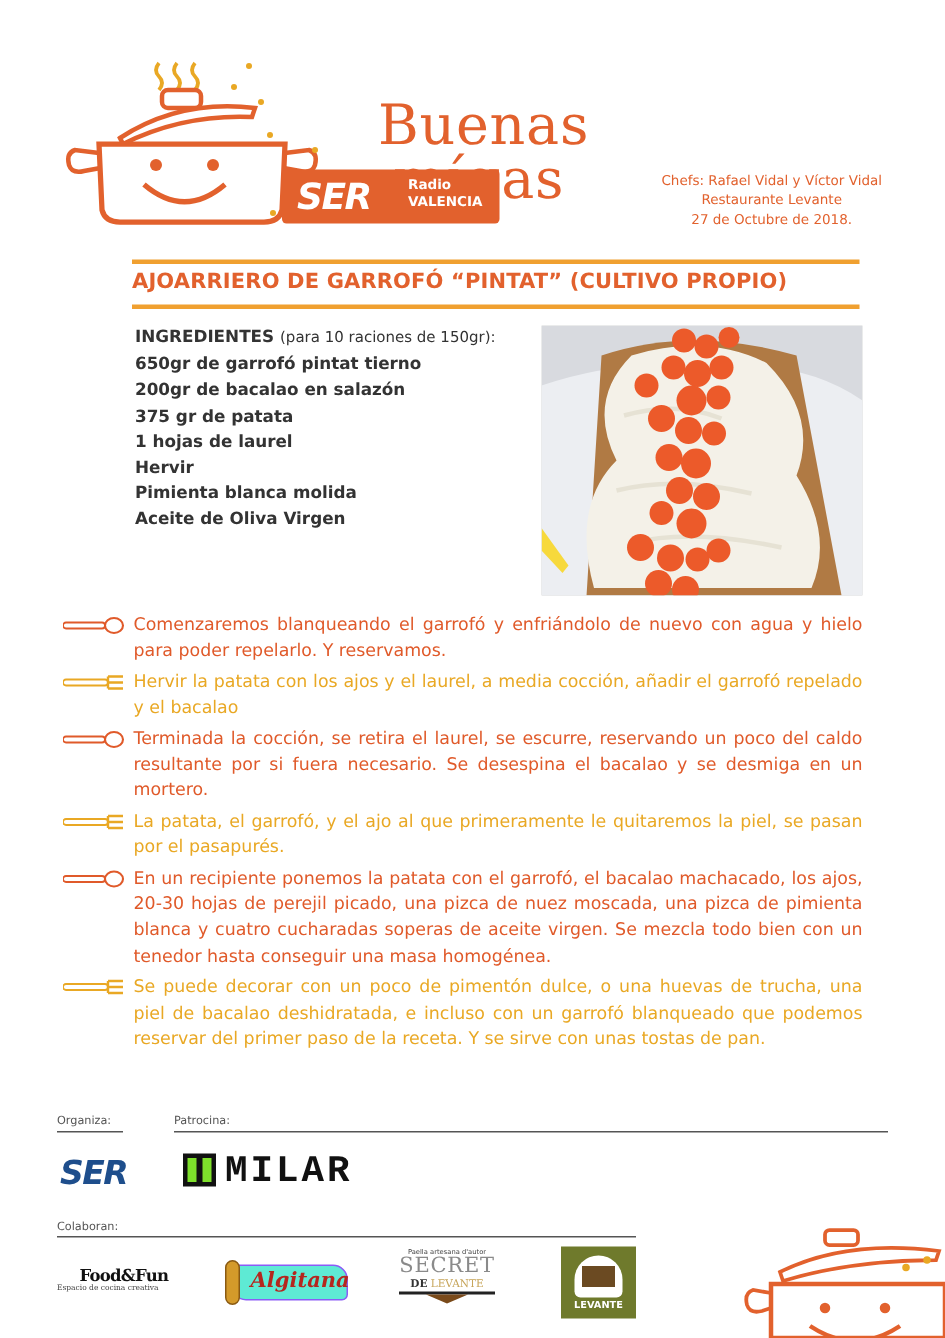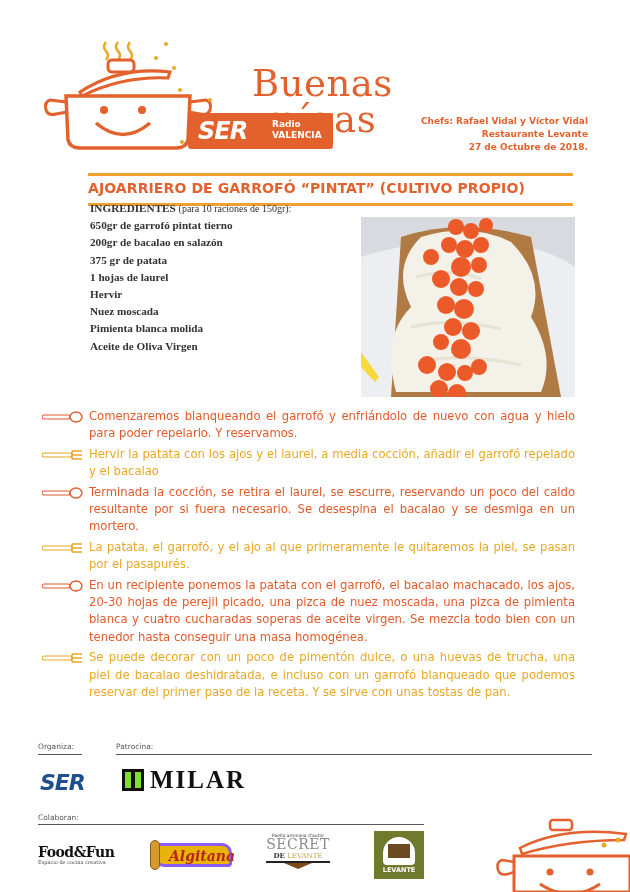--- a/index.html
+++ b/index.html
@@ -8,58 +8,58 @@
 
   
   .logo { position:absolute; left:40px; top:30px; width:300px; height:130px; }
   .logo svg { position:absolute; left:0; top:0; }
   .brand-title { position:absolute; left:180px; top:36px; font-family:"DejaVu Serif", serif; color:#e2612d; font-size:37px; line-height:36px; letter-spacing:0.5px;margin-left:32px; }
   .brand-title .l2 { display:block; padding-left:10px; }
   .radio-bar { position:absolute; left:188px; top:113px; width:145px; height:36px; background:#e2612d; border-radius:3px; }
   .radio-bar .ser { position:absolute; left:10px; top:4px; font-family:"DejaVu Sans", sans-serif; font-weight:bold; font-size:24px; color:#fff; letter-spacing:-1px; font-style:italic; }
   .radio-bar .rv { position:absolute; left:84px; top:6px; color:#fff; font-size:9px; line-height:11px; font-weight:bold; }
 
-  .chef-info { position:absolute; right:42px; top:115px; text-align:right; color:#e2612d; font-size:9px; line-height:13px; font-weight:bold; }
+  .chef-info { position:absolute; right:42px; top:115px; text-align:center; color:#e2612d; font-size:9px; line-height:13px; font-weight:normal; }
 
   
   .title-rule { position:absolute; left:88px; width:485px; height:3px; background:#f0a030; }
   .title-rule.top { top:173px; }
   .title-rule.bottom { top:203px; }
   .recipe-title { position:absolute; left:88px; top:180px; color:#e2612d; font-size:14px; font-weight:bold; letter-spacing:0.1px; }
 
   
-  .ingredients { position:absolute; left:90px; top:200px; font-size:11.2px; line-height:17.2px; color:#333; font-weight:bold;font-family:Liberation Serif, serif; }
+  .ingredients { position:absolute; left:90px; top:216px; font-size:11.2px; line-height:17.2px; color:#333; font-weight:bold; }
   .ingredients .head { font-weight:bold; }
   .ingredients .head small { font-size:10px; font-weight:normal; }
   .ingredients .item { font-weight:bold; }
 
   .photo { position:absolute; left:361px; top:217px; width:214px; height:180px; overflow:hidden; background:#dcdcdc; }
 
   
   .steps { position:absolute; left:42px; top:408px; width:533px; }
   .step { position:relative; padding-left:47px; font-size:11.6px; line-height:17.4px; margin-bottom:3px; text-align:justify; }
   .step.red { color:#e05a2a; }
   .step.yellow { color:#e9a824; }
   .step .utensil { position:absolute; left:0; top:3px; width:42px; height:12px; }
 
   
   .label-small { position:absolute; font-size:7.5px; color:#555; }
   .rule { position:absolute; height:1px; background:#555; }
   .ser-logo { position:absolute; left:40px; top:770px; color:#1e4e8c; font-weight:bold; font-size:22px; font-style:italic; letter-spacing:-1px; }
   .milar { position:absolute; left:122px; top:768px; height:24px; display:flex; align-items:center; }
   .milar .mark { width:22px; height:22px; background:#111; position:relative; margin-right:6px; }
   .milar .mark i { position:absolute; top:3px; width:6px; height:16px; background:#7ee02b; }
-  .milar .txt { font-family:Liberation Serif, serif; font-weight:bold; font-size:25px; letter-spacing:2px; color:#111; }
+  .milar .txt { font-family:Liberation Mono, monospace; font-weight:bold; font-size:25px; letter-spacing:2px; color:#111; }
 
   .foodfun { position:absolute; left:38px; top:844px; }
-  .foodfun .big { font-family:"DejaVu Serif", serif; font-size:14px; font-weight:bold; color:#111; letter-spacing:-0.5px; }
+  .foodfun .big { font-family:"DejaVu Serif", serif; font-size:11px; font-weight:bold; color:#111; letter-spacing:-0.5px;margin-left:15px; }
   .foodfun .sub { font-family:"DejaVu Serif", serif; font-size:5px; color:#444; margin-top:-1px; }
 
   .algitana { position:absolute; left:150px; top:840px; width:82px; height:30px; }
-  .algitana .scroll { position:absolute; left:4px; top:3px; width:78px; height:24px; background:#eab308; border:3px solid #8b5cf6; border-radius:4px 10px 4px 10px; }
+  .algitana .scroll { position:absolute; left:4px; top:3px; width:78px; height:24px; background:#5eead4; border:1px solid #8b5cf6; border-radius:4px 10px 4px 10px; }
   .algitana .scroll span { position:absolute; left:12px; top:2px; font-family:"DejaVu Serif", serif; font-weight:bold; font-size:14px; color:#b5261e; font-style:italic; }
   .algitana .roll { position:absolute; left:0; top:0; width:10px; height:30px; background:#d49a2a; border:1px solid #8a5a12; border-radius:5px; }
 
   .secret { position:absolute; left:264px; top:833px; width:68px; text-align:center; }
   .secret .t1 { font-size:4.5px; color:#444; }
   .secret .t2 { font-family:"DejaVu Serif", serif; font-size:14px; color:#8a8a8a; line-height:13px; letter-spacing:0.5px; }
   .secret .t3 { font-family:"DejaVu Serif", serif; font-size:7px; color:#333; }
   .secret .t3 span { color:#c7a55a; }
   .secret .bar { margin:1px auto 0; width:64px; height:2px; background:#222; }
   .secret .tri { margin:0 auto; width:0; height:0; border-left:14px solid transparent; border-right:14px solid transparent; border-top:6px solid #7a4a1a; }
@@ -128,21 +128,20 @@
 <div class="ingredients">
   <div class="head">
     <span>INGREDIENTES</span>
     <small>(para 10 raciones de 150gr):</small>
   </div>
   <div class="item">650gr de garrofó pintat  tierno</div>
   <div class="item">200gr de bacalao en salazón</div>
   <div class="item">375 gr de patata</div>
   <div class="item">1 hojas de laurel</div>
   <div class="item">Hervir</div>
-  <div class="item">Nuez moscada</div>
   <div class="item">Pimienta blanca molida</div>
   <div class="item">Aceite de Oliva Virgen</div>
 </div>
 
 <div class="photo" title="Ajoarriero sobre tosta con huevas de trucha">
   <svg width="214" height="180" viewBox="0 0 214 180">
     <rect width="214" height="180" fill="#d8dadf"></rect>
     <path d="M0 40 Q60 20 110 30 Q170 20 214 50 L214 180 L0 180 Z" fill="#eceef2"></path>
     <path d="M30 180 L40 20 Q100 0 170 20 L200 180 Z" fill="#b07a44"></path>
     <path d="M35 175 Q20 120 50 90 Q30 50 60 20 Q110 5 150 25 Q185 60 170 100 Q195 140 180 175 Z" fill="#f4f1e8"></path>

